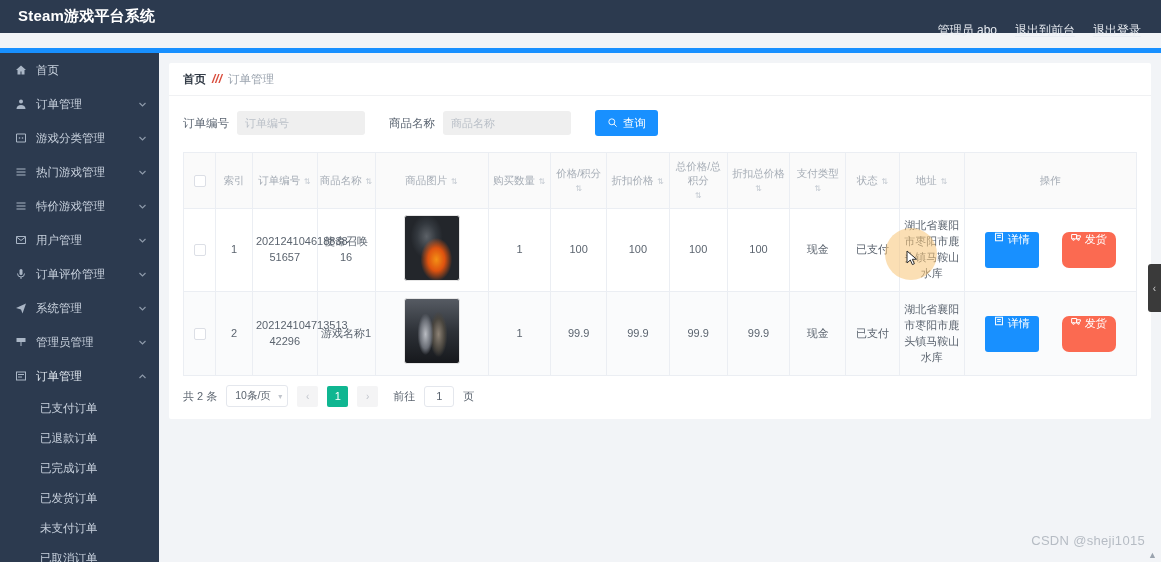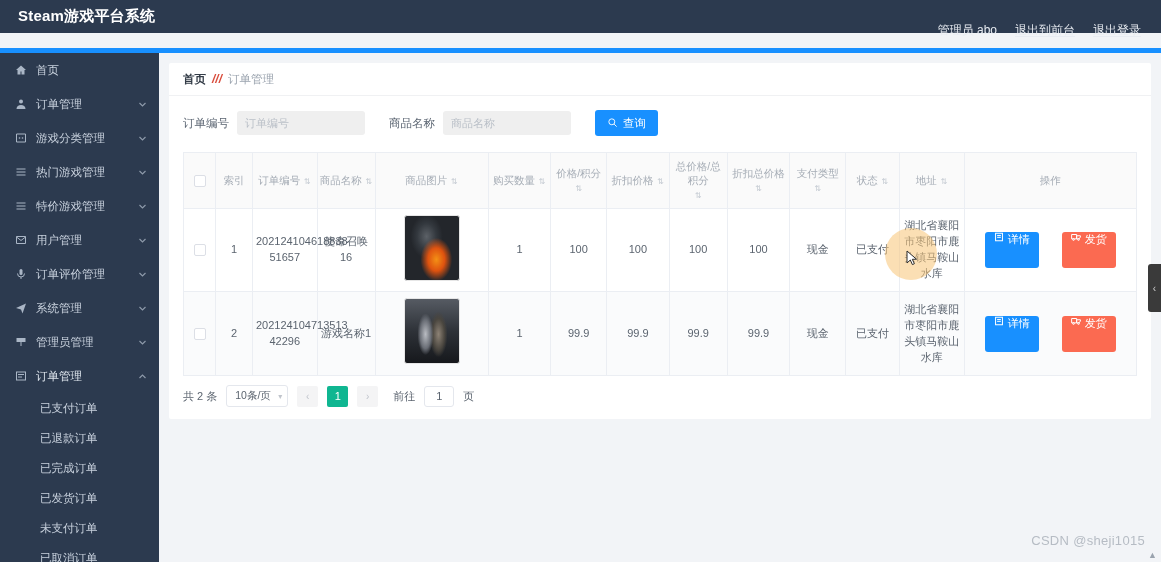--- a/index.html
+++ b/index.html
@@ -134,21 +134,21 @@
       radial-gradient(ellipse 11px 28px at 62% 55%, #8d8275 0%, #4a463f 55%, rgba(0,0,0,0) 82%),
       linear-gradient(180deg, #565b63 0%, #2e3238 50%, #16181c 100%);
   }
   .btn-sm {
     display: inline-flex; gap: 4px;
     height: 36px; padding: 0 9px; border: none; border-radius: 3px;
     font-size: 11px; color: #fff; cursor: pointer; vertical-align: middle;
     font-family: "Liberation Sans", sans-serif;
   }
   .btn-detail { background: #1890ff; }
-  .btn-ship { background: #fb6a51; margin-left: 20px; }
+  .btn-ship { background: #fb6a51; margin-left: 20px; border-radius: 7px; }
   .btn-sm svg { width: 10px; height: 10px; fill: none; stroke: #fff; stroke-width: 1.6; }
 
   
   .pager {
     background: #fff; display: flex; align-items: center;
     padding: 9px 14px 12px 14px; font-size: 11px; color: #5b646f; gap: 9px;
     border-radius: 0 0 2px 2px;
   }
   .pg-total { color: #5b646f; }
   .pg-select {

